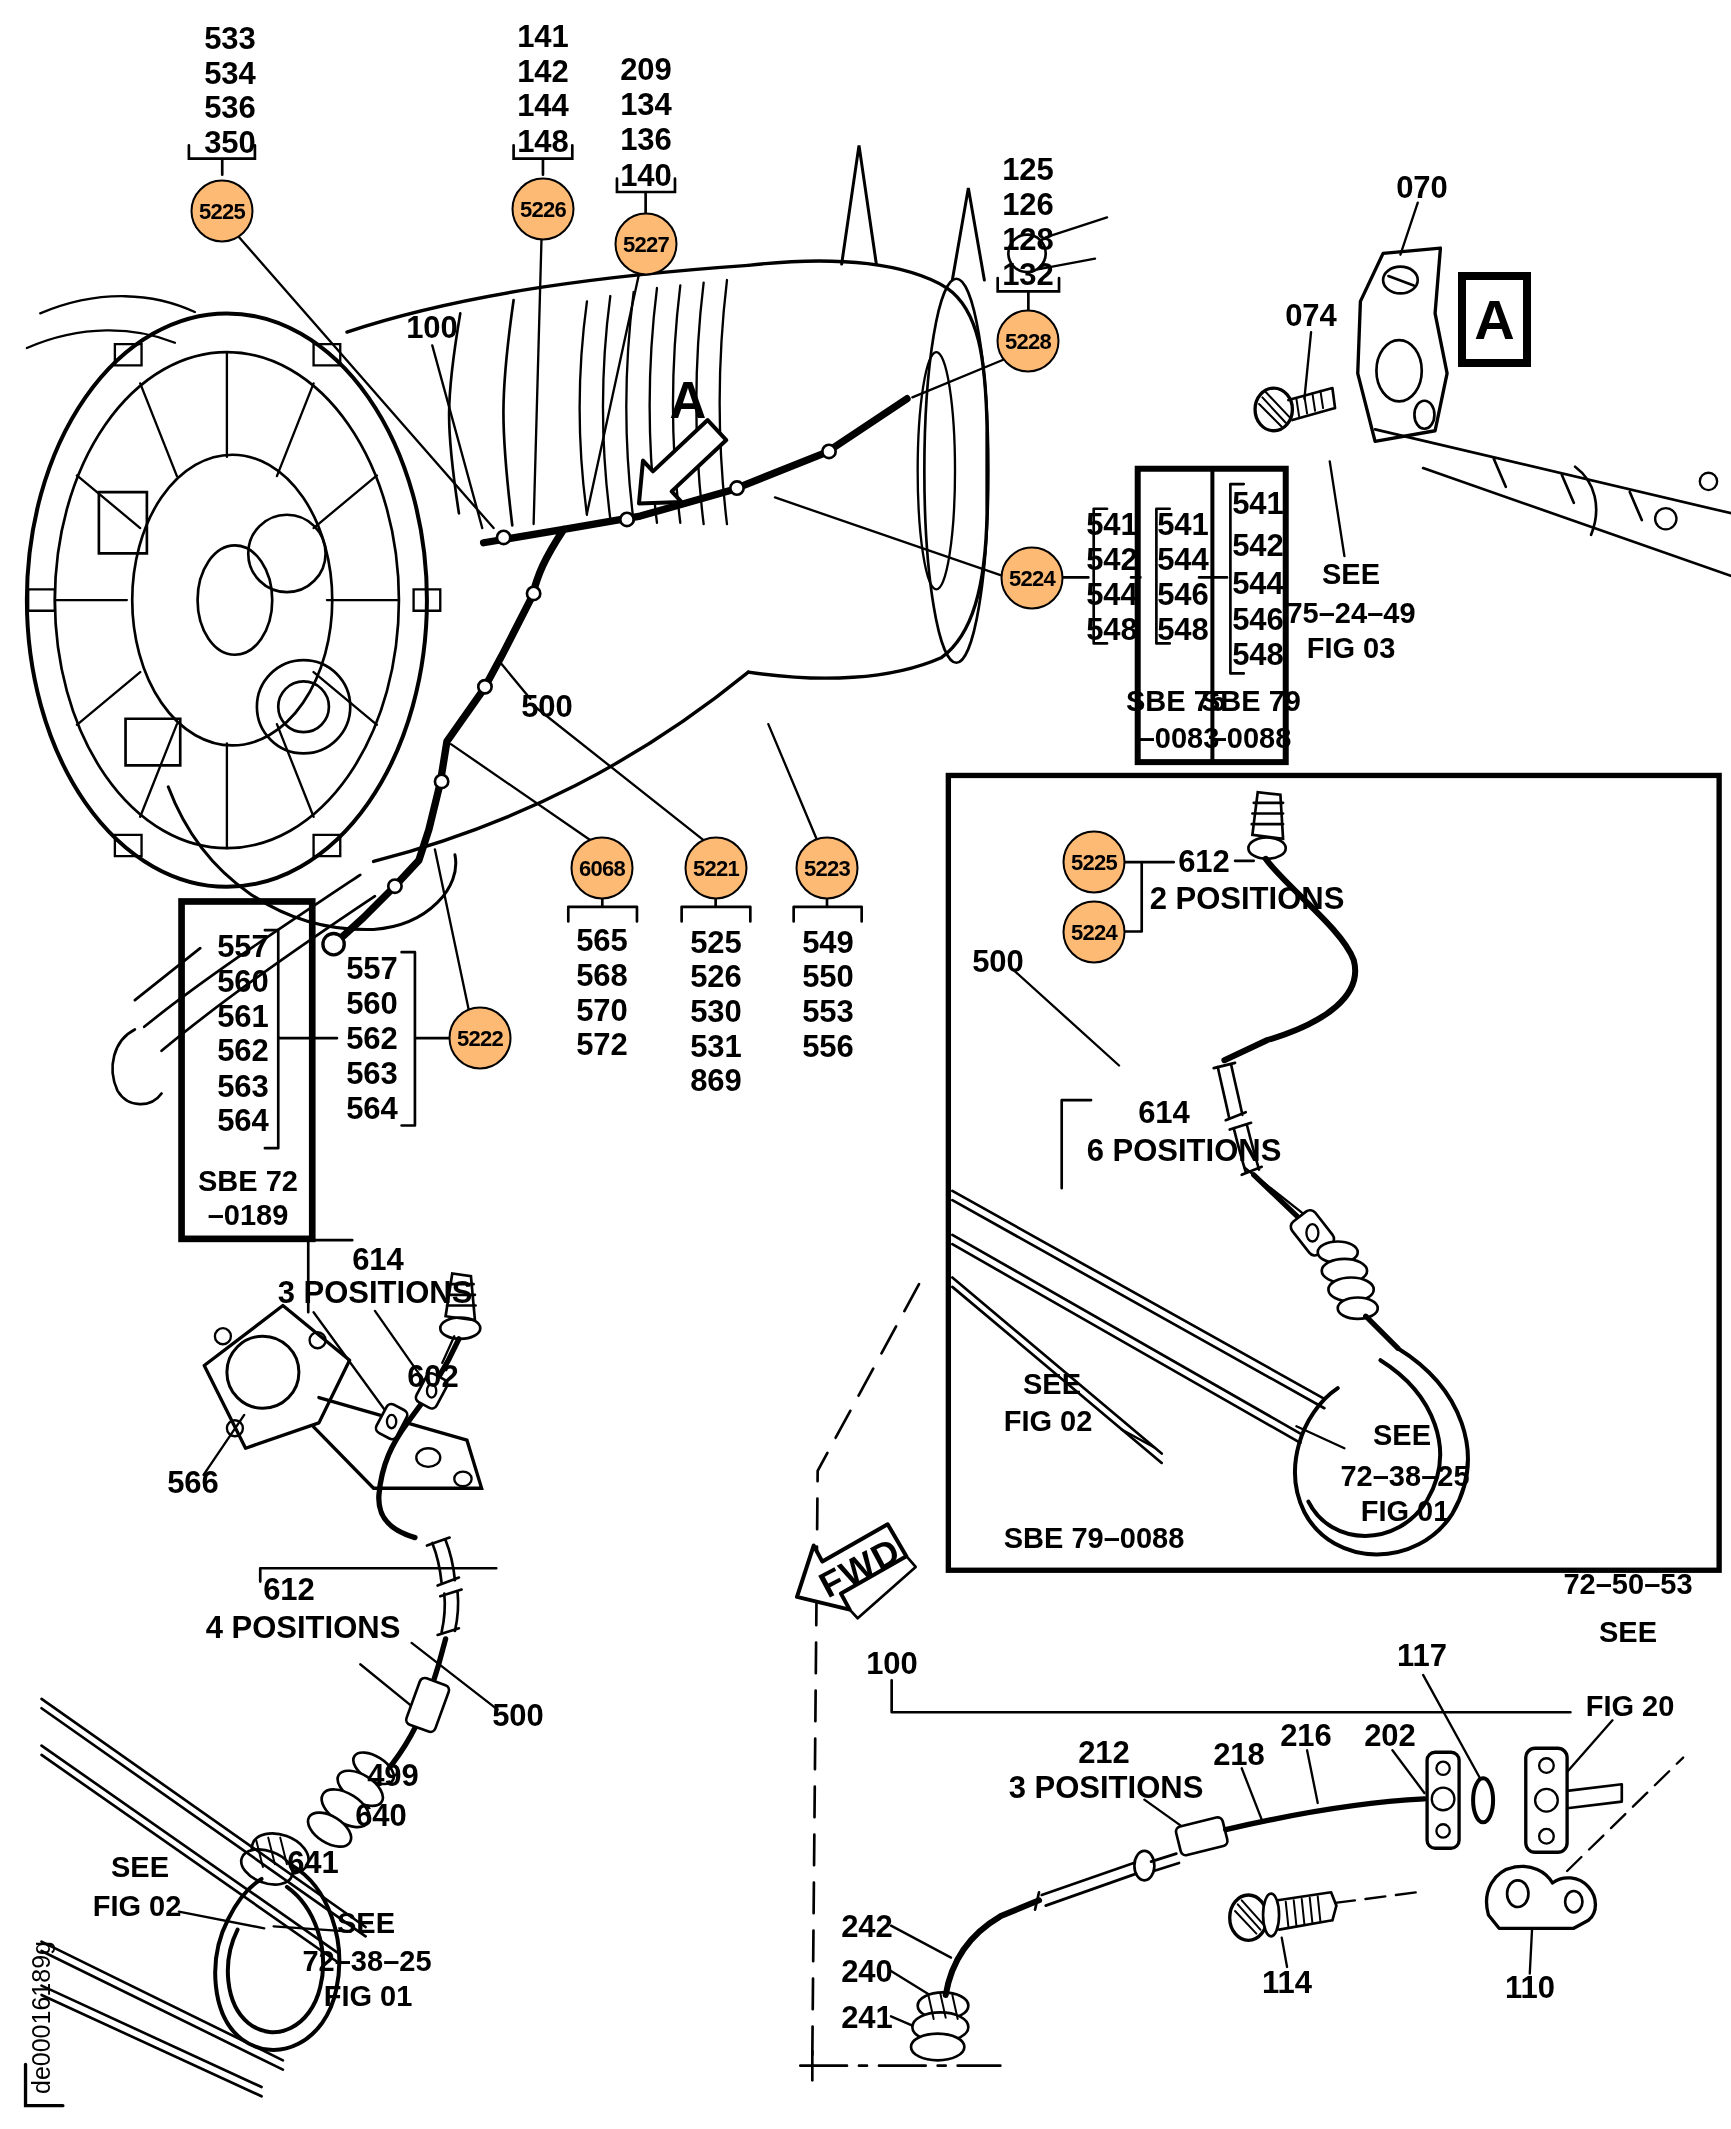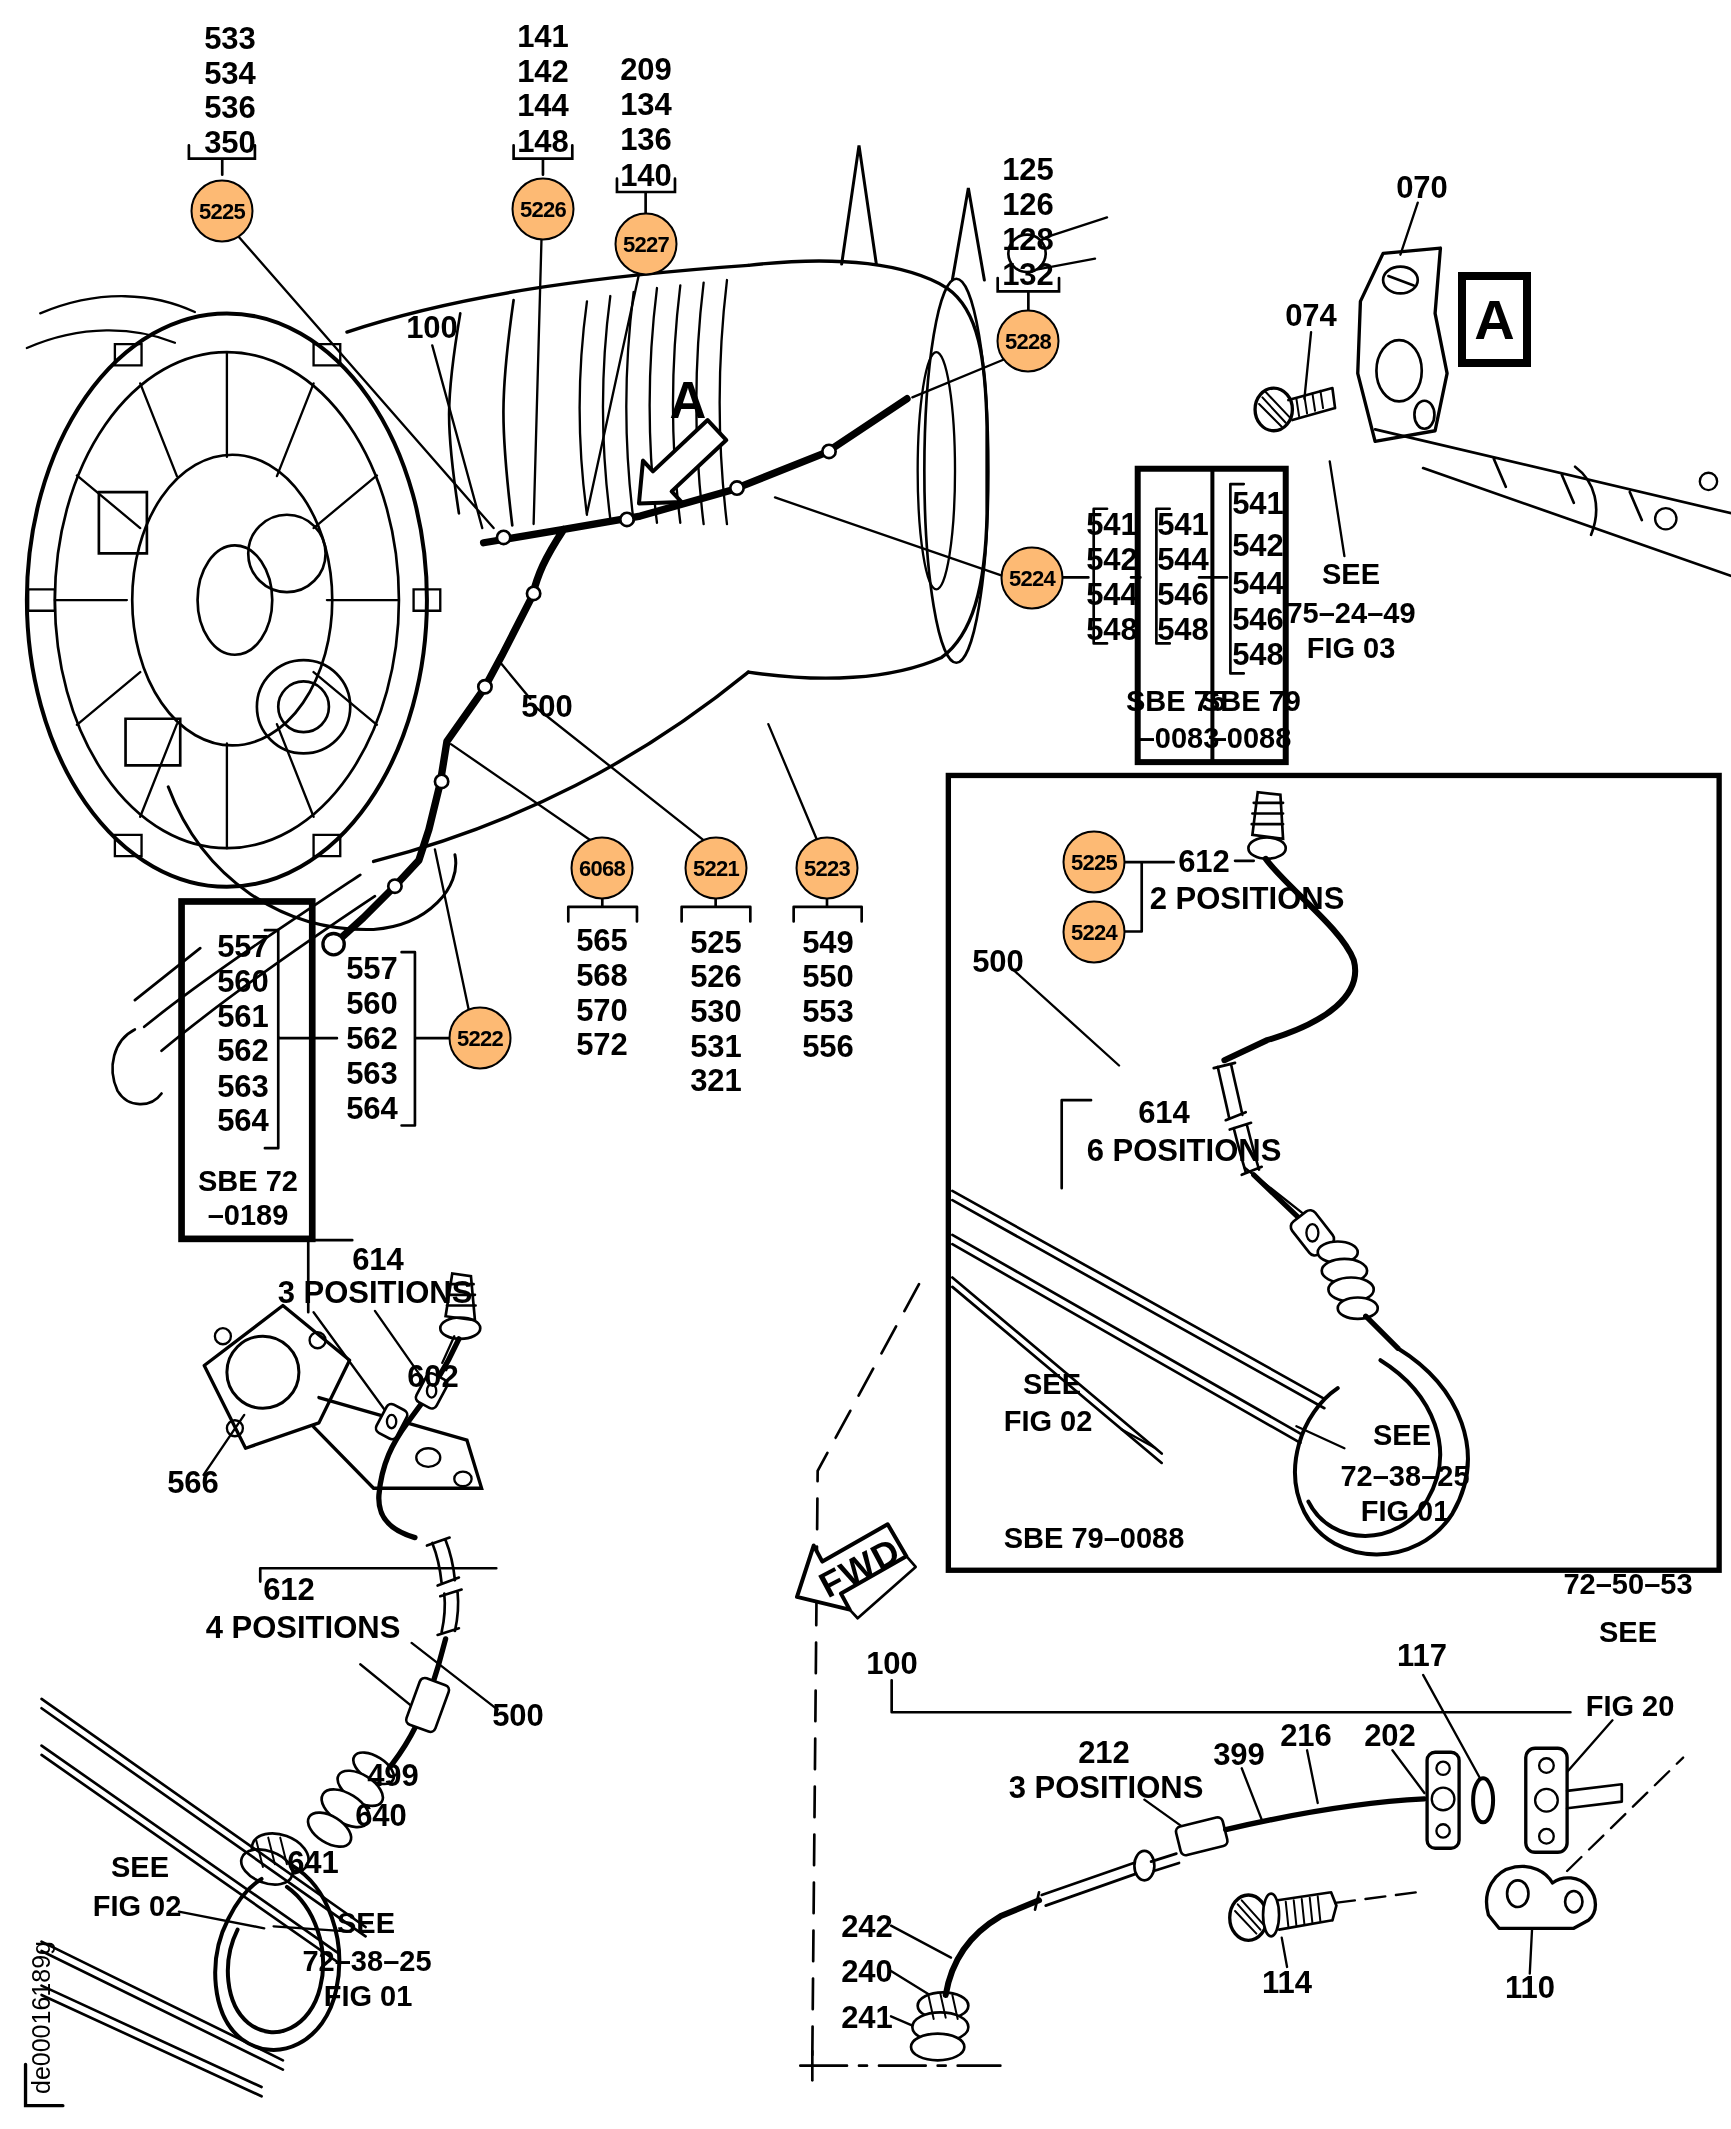--- a/index.html
+++ b/index.html
@@ -326,21 +326,21 @@
 <div class="lbl" style="left:602px;top:940px">565</div>
 <div class="lbl" style="left:602px;top:975px">568</div>
 <div class="lbl" style="left:602px;top:1010px">570</div>
 <div class="lbl" style="left:602px;top:1044px">572</div>
 
 <div class="circ" style="left:716px;top:868px">5221</div>
 <div class="lbl" style="left:716px;top:942px">525</div>
 <div class="lbl" style="left:716px;top:976px">526</div>
 <div class="lbl" style="left:716px;top:1011px">530</div>
 <div class="lbl" style="left:716px;top:1046px">531</div>
-<div class="lbl" style="left:716px;top:1080px">321</div>
+<div class="lbl" style="left:716px;top:1080px">869</div>
 
 <div class="circ" style="left:827px;top:868px">5223</div>
 <div class="lbl" style="left:828px;top:942px">549</div>
 <div class="lbl" style="left:828px;top:976px">550</div>
 <div class="lbl" style="left:828px;top:1011px">553</div>
 <div class="lbl" style="left:828px;top:1046px">556</div>
 
 <div class="lbl" style="left:243px;top:946px">557</div>
 <div class="lbl" style="left:243px;top:981px">560</div>
 <div class="lbl" style="left:243px;top:1016px">561</div>
@@ -385,21 +385,21 @@
 <div class="lbl" style="left:313px;top:1862px">641</div>
 <div class="lbl sm" style="left:140px;top:1867px">SEE</div>
 <div class="lbl sm" style="left:137px;top:1906px">FIG 02</div>
 <div class="lbl sm" style="left:366px;top:1923px">SEE</div>
 <div class="lbl sm" style="left:367px;top:1961px">72–38–25</div>
 <div class="lbl sm" style="left:368px;top:1996px">FIG 01</div>
 
 <div class="lbl" style="left:892px;top:1663px">100</div>
 <div class="lbl" style="left:1104px;top:1752px">212</div>
 <div class="lbl" style="left:1106px;top:1787px">3 POSITIONS</div>
-<div class="lbl" style="left:1239px;top:1754px">399</div>
+<div class="lbl" style="left:1239px;top:1754px">218</div>
 <div class="lbl" style="left:1306px;top:1735px">216</div>
 <div class="lbl" style="left:1390px;top:1735px">202</div>
 <div class="lbl" style="left:1422px;top:1655px">117</div>
 <div class="lbl sm" style="left:1628px;top:1632px">SEE</div>
 <div class="lbl sm" style="left:1628px;top:1584px">72–50–53</div>
 <div class="lbl sm" style="left:1630px;top:1706px">FIG 20</div>
 <div class="lbl" style="left:867px;top:1926px">242</div>
 <div class="lbl" style="left:867px;top:1971px">240</div>
 <div class="lbl" style="left:867px;top:2017px">241</div>
 <div class="lbl" style="left:1287px;top:1982px">114</div>

